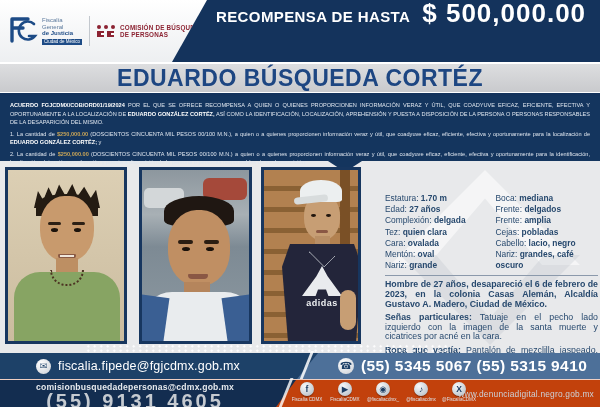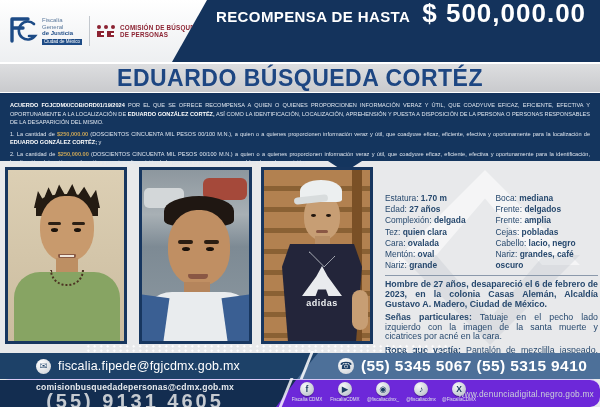--- a/index.html
+++ b/index.html
@@ -52,21 +52,21 @@
     border-left:17px solid transparent;border-right:17px solid transparent;border-top:11px solid #14355e;}
   
   .chevron{position:absolute;}
   .chev-up{left:390px;top:170px;width:190px;height:95px;background:rgba(255,255,255,.55);
     clip-path:polygon(0 100%,50% 0,100% 100%,80% 100%,50% 30%,20% 100%);}
   .chev-down{left:400px;top:255px;width:180px;height:90px;background:rgba(190,195,202,.30);
     clip-path:polygon(0 0,50% 100%,100% 0,80% 0,50% 70%,20% 0);}
   .photo{position:absolute;top:167px;height:177px;border:3px solid #17365f;overflow:hidden;background:#999;}
   .photo1{left:5px;width:122px;background:linear-gradient(180deg,#dccfb4,#cbbc9f);}
   .photo2{left:139px;width:113px;}
-  .photo3{left:261px;width:112px;}
+  .photo3{left:261px;width:100px;}
   
   .p1-face{position:absolute;left:32px;top:26px;width:54px;height:66px;background:#c89a6d;border-radius:45% 45% 48% 48%;}
   .p1-hair{position:absolute;left:26px;top:12px;width:66px;height:26px;background:#241b12;
     clip-path:polygon(0 100%,6% 35%,14% 70%,22% 20%,30% 62%,38% 10%,48% 55%,58% 8%,66% 55%,76% 18%,86% 62%,94% 30%,100% 100%);}
   .p1-hair2{position:absolute;left:28px;top:24px;width:62px;height:22px;background:#241b12;border-radius:50% 50% 0 0;}
   .p1-brow{position:absolute;top:52px;width:13px;height:3px;background:#2c2015;border-radius:2px;}
   .p1-eye{position:absolute;top:58px;width:7px;height:3.5px;background:#1c130c;border-radius:50%;}
   .p1-mouth{position:absolute;left:50px;top:84px;width:18px;height:5px;background:#8a5a44;border-radius:2px 2px 6px 6px;}
   .p1-teeth{position:absolute;left:52px;top:85px;width:14px;height:2px;background:#efe6da;}
   .p1-neck{position:absolute;left:48px;top:88px;width:22px;height:18px;background:#bd8f63;}
@@ -117,21 +117,21 @@
   .f-row1{position:absolute;left:0;top:353px;width:600px;height:26px;background:#4d7099;}
   .f-row1-left{position:absolute;inset:0;background:#1d4168;clip-path:polygon(0 0,318px 0,297px 100%,0 100%);}
   .f-diag1{position:absolute;left:305px;top:-2px;width:3px;height:30px;background:rgba(255,255,255,.85);transform:skewX(-22deg);}
   .f-email1{position:absolute;left:36px;top:0;height:26px;display:flex;align-items:center;gap:7px;}
   .icon-circle{width:15px;height:15px;border-radius:50%;background:radial-gradient(circle at 35% 30%,#ffffff,#c9ced4);
     display:flex;align-items:center;justify-content:center;color:#1d4168;font-size:9px;line-height:1;}
   .f-email1 .txt{color:#fff;font-size:12.5px;letter-spacing:.2px;}
   .f-phones1{position:absolute;left:338px;top:0;height:26px;display:flex;align-items:center;gap:7px;}
   .f-phones1 .icon-circle{width:16px;height:16px;font-size:10px;}
   .f-phones1 .txt{color:#fff;font-size:15.5px;font-weight:bold;letter-spacing:.4px;white-space:nowrap;}
-  .f-row2{position:absolute;left:0;top:379px;width:600px;height:28px;background:#6d28d9;border-top:1px solid rgba(255,255,255,.75);border-radius:10px;}
+  .f-row2{position:absolute;left:0;top:379px;width:600px;height:28px;background:#c2410c;border-top:1px solid rgba(255,255,255,.75);}
   .f-row2-left{position:absolute;inset:0;background:#132d50;clip-path:polygon(0 0,296px 0,276px 100%,0 100%);}
   .f-diag2{position:absolute;left:284px;top:-2px;width:3px;height:32px;background:rgba(255,255,255,.8);transform:skewX(-22deg);}
   .f-email2{position:absolute;left:0;top:2px;width:270px;text-align:center;color:#e6e9ed;font-size:8.6px;font-weight:bold;letter-spacing:.2px;}
   .f-phone2{position:absolute;left:0;top:10px;width:270px;text-align:center;color:#c5cad0;font-size:20px;font-weight:800;letter-spacing:3px;white-space:nowrap;}
   .socials{position:absolute;left:292px;top:2px;display:flex;gap:8px;}
   .social{width:30px;display:flex;flex-direction:column;align-items:center;gap:1px;}
   .social .sc{width:14px;height:14px;border-radius:50%;background:radial-gradient(circle at 35% 30%,#f7f8f9,#aeb8c2);
     display:flex;align-items:center;justify-content:center;color:#1d3d63;font-size:8.5px;font-weight:bold;line-height:1;
     box-shadow:0 1px 1px rgba(0,0,0,.4);}
   .social .sl{color:#dde2e8;font-size:4.6px;white-space:nowrap;}

